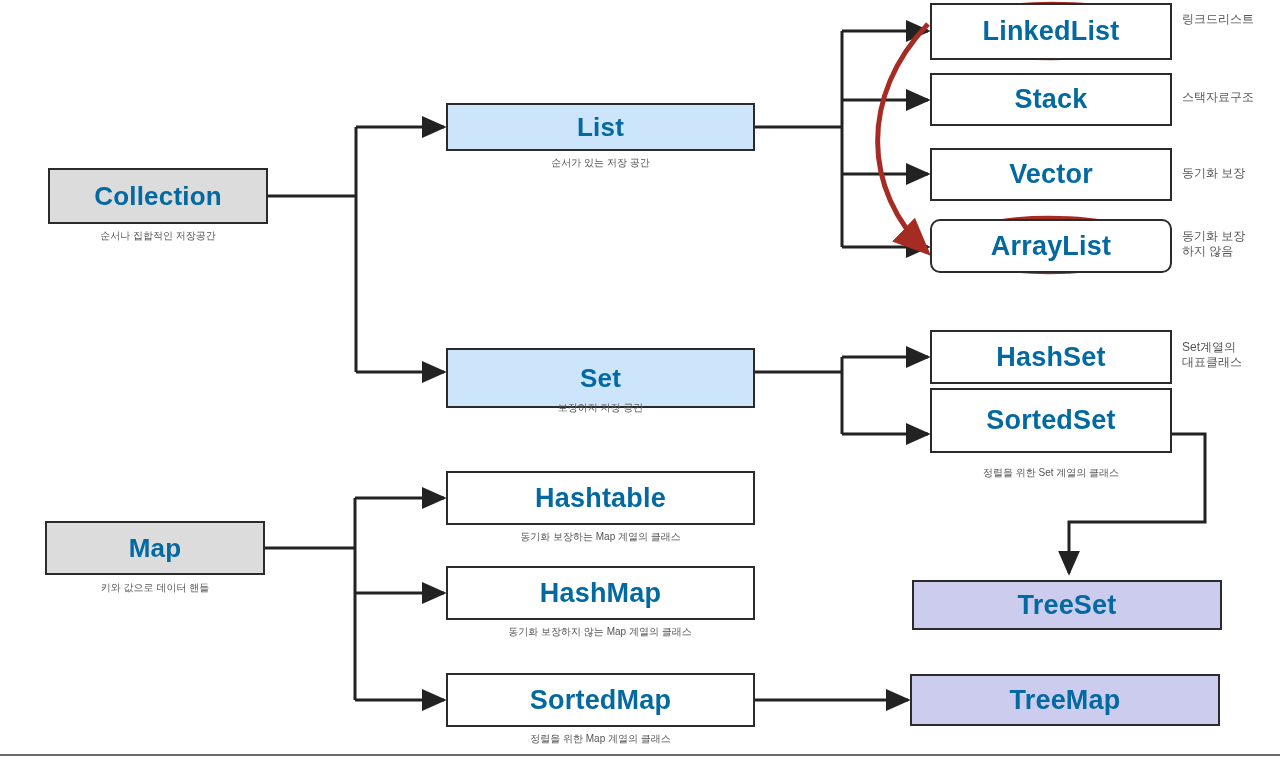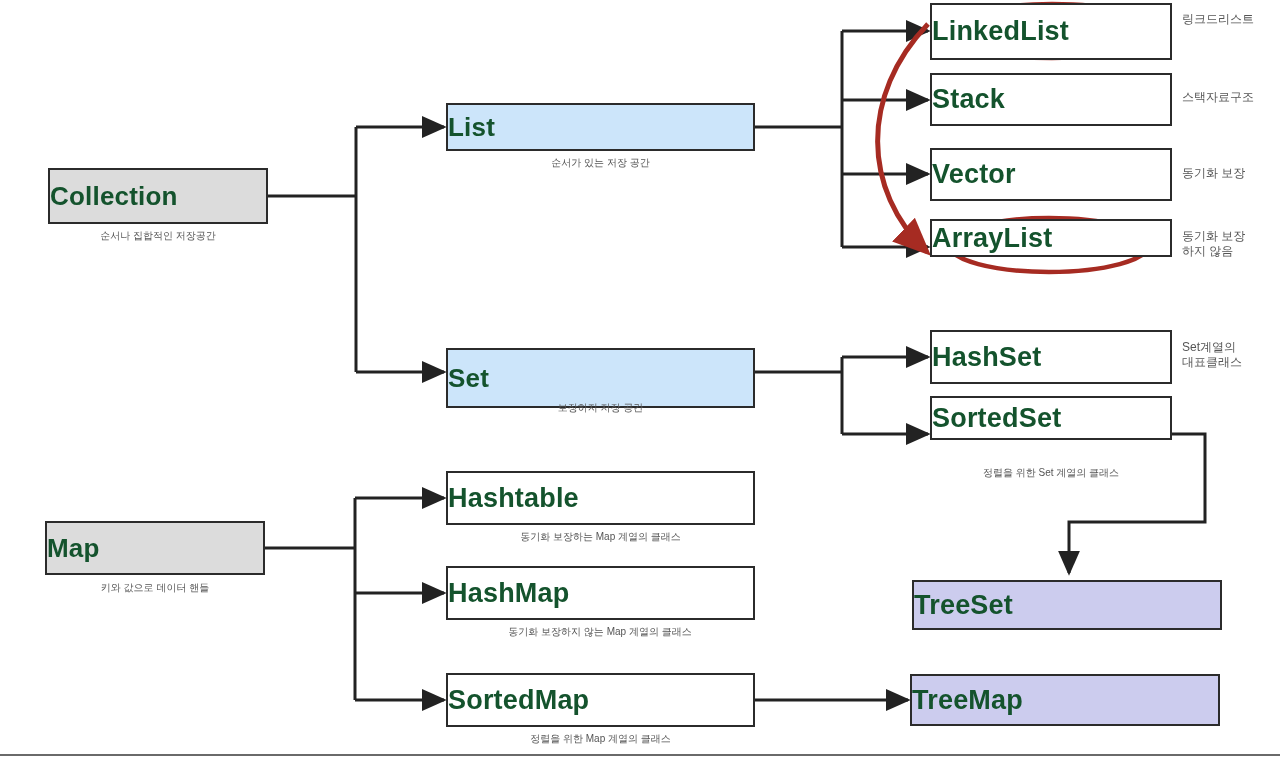--- a/index.html
+++ b/index.html
@@ -24,23 +24,23 @@
     width: 1280px;
     height: 761px;
     pointer-events: none;
   }
   .node {
     position: absolute;
     box-sizing: border-box;
     border: 2px solid #2b2b2b;
     display: flex;
     align-items: center;
-    justify-content: flex-start;
+    justify-content: center;
     font-weight: bold;
-    color: #14532d;
+    color: #0369a1;
     letter-spacing: 0.2px;
   }
   .node.root {
     background: #dcdcdc;
   }
   .node.mid {
     background: #cce5fa;
   }
   .node.leaf {
     background: #ffffff;
@@ -156,38 +156,38 @@
   <div class="node leaf big" style="left:930px; top:73px; width:242px; height:53px;">
     <span class="node-label">Stack</span>
   </div>
   <div class="side-note" style="left:1182px; top:90px; width:96px;">스택자료구조</div>
 
   <div class="node leaf big" style="left:930px; top:148px; width:242px; height:53px;">
     <span class="node-label">Vector</span>
   </div>
   <div class="side-note" style="left:1182px; top:166px; width:96px;">동기화 보장</div>
 
-  <div class="node leaf big" style="left:930px; top:219px; width:242px; height:38px;">
+  <div class="node leaf big" style="left:930px; top:219px; width:242px; height:54px;border-radius:10px;">
     <span class="node-label">ArrayList</span>
   </div>
   <div class="side-note" style="left:1182px; top:229px; width:96px;">동기화 보장
 하지 않음</div>
 
   <div class="node mid" style="left:446px; top:348px; width:309px; height:60px;">
     <span class="node-label">Set</span>
   </div>
   <div class="caption" style="left:446px; top:402px; width:309px;">보장하지 저장 공간</div>
 
   <div class="node leaf big" style="left:930px; top:330px; width:242px; height:54px;">
     <span class="node-label">HashSet</span>
   </div>
   <div class="side-note" style="left:1182px; top:340px; width:96px;">Set계열의
 대표클래스</div>
 
-  <div class="node leaf big" style="left:930px; top:396px; width:242px; height:44px;">
+  <div class="node leaf big" style="left:930px; top:388px; width:242px; height:65px;">
     <span class="node-label">SortedSet</span>
   </div>
   <div class="caption" style="left:906px; top:467px; width:290px;">정렬을 위한 Set 계열의 클래스</div>
 
   <div class="node root" style="left:45px; top:521px; width:220px; height:54px;">
     <span class="node-label">Map</span>
   </div>
   <div class="caption" style="left:32px; top:582px; width:246px;">키와 값으로 데이터 핸들</div>
 
   <div class="node leaf big" style="left:446px; top:471px; width:309px; height:54px;">

